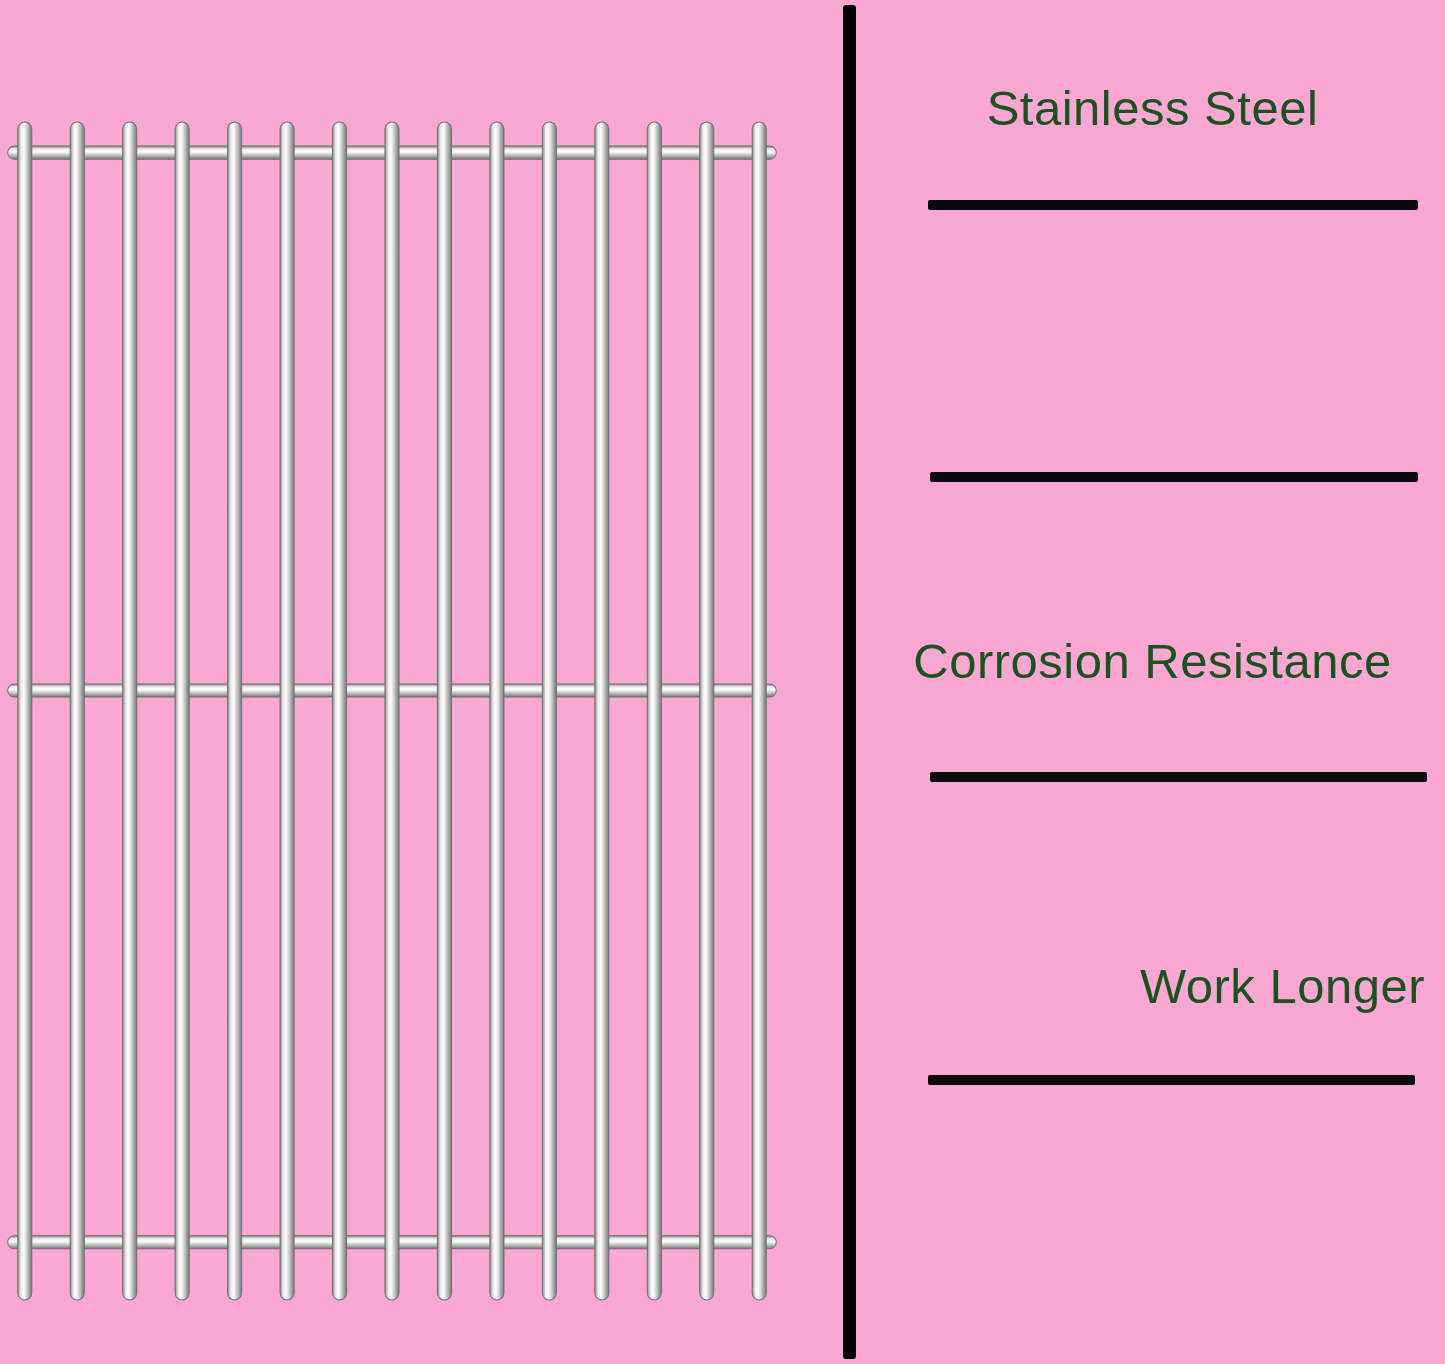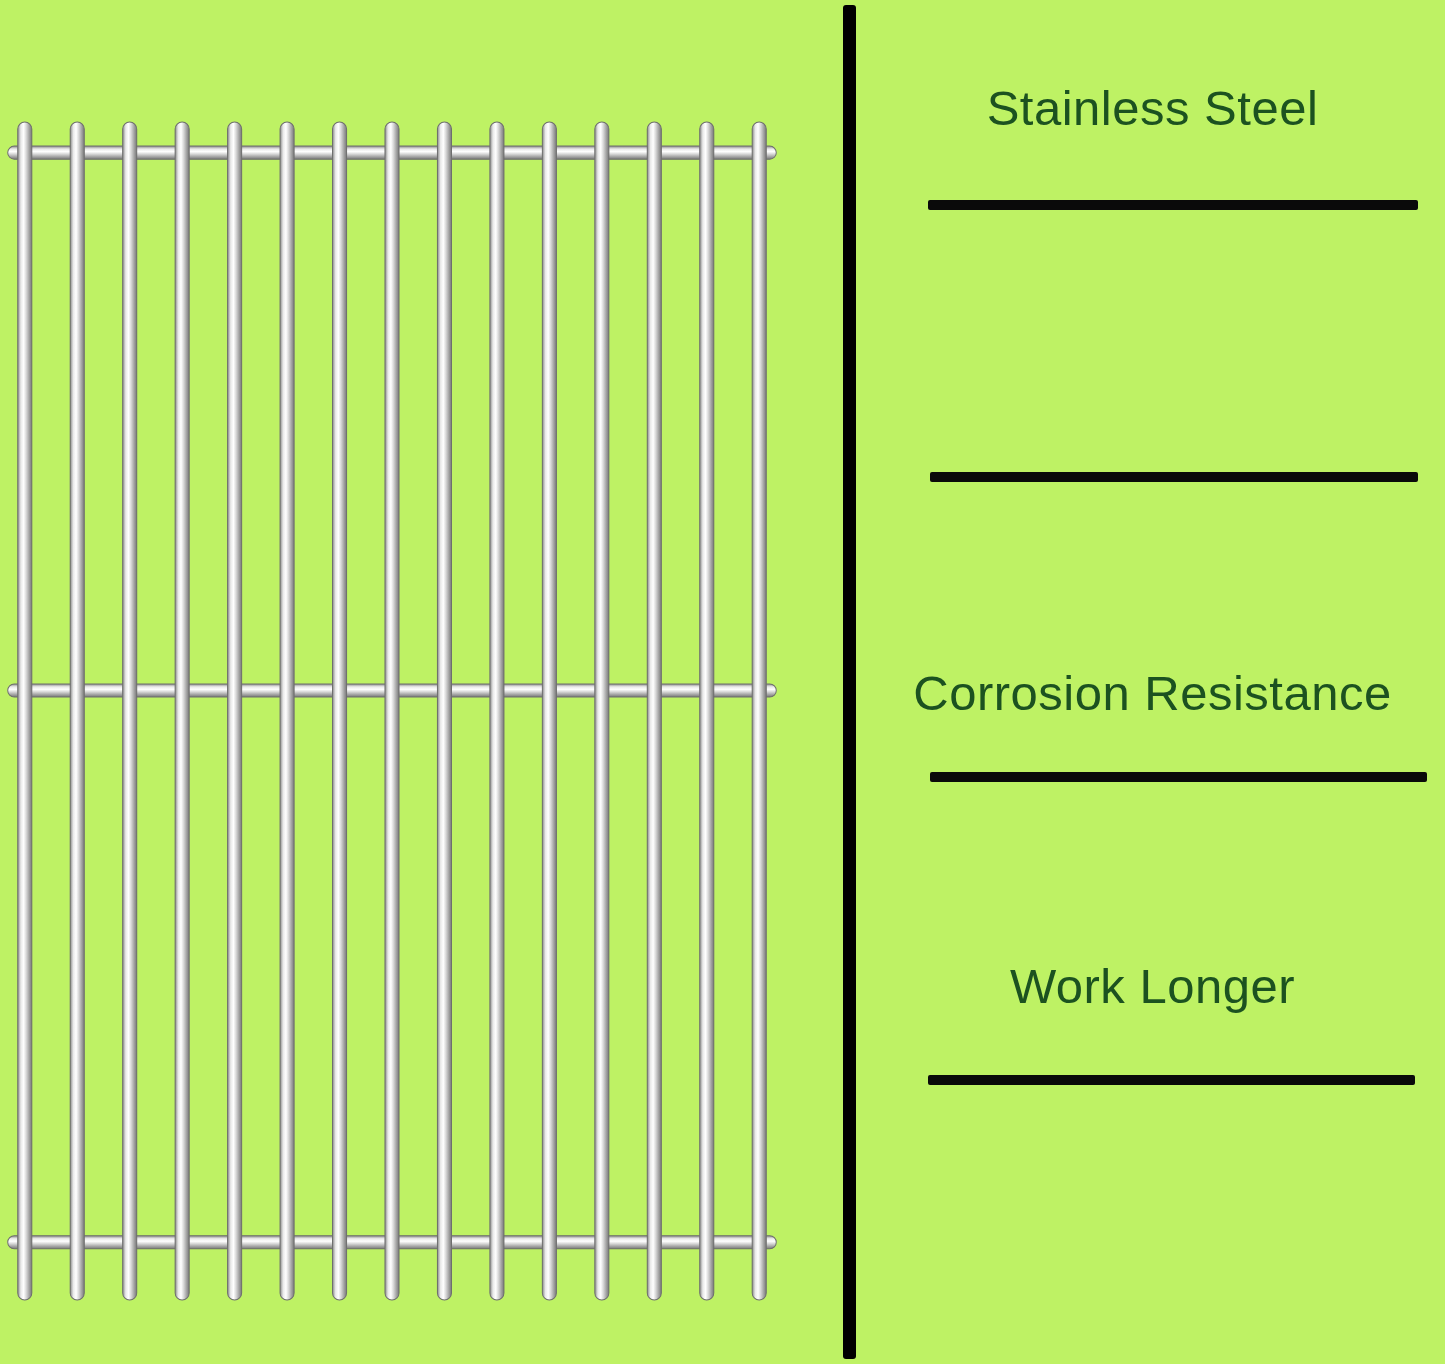--- a/index.html
+++ b/index.html
@@ -5,21 +5,21 @@
   html, body {
     margin: 0;
     padding: 0;
     background: #ffffff;
     font-family: "Liberation Sans", sans-serif;
   }
   #page {
     position: relative;
     width: 1445px;
     height: 1364px;
-    background: #bef264;
+    background: #f9a8d4;
     overflow: hidden;
   }
   
   #grate-wrap {
     position: absolute;
     left: 6px;
     top: 110px;
     width: 772px;
     height: 1200px;
   }
@@ -111,19 +111,19 @@
     </svg>
   </div>
 
   <div id="divider" style="background: rgb(0, 0, 0);"></div>
 
   <div class="feature-label" id="feature-label-0" style="color: rgb(28, 82, 32);">Stainless Steel</div>
   <div class="feature-line" id="feature-line-0" style="background: rgb(10, 10, 10);"></div>
 
   <div class="feature-line" id="feature-line-1" style="background: rgb(10, 10, 10);"></div>
 
-  <div class="feature-label" id="feature-label-2" style="color: rgb(28, 82, 32); margin-top: 32px;">Corrosion Resistance</div>
+  <div class="feature-label" id="feature-label-2" style="color: rgb(28, 82, 32);">Corrosion Resistance</div>
   <div class="feature-line" id="feature-line-2" style="background: rgb(10, 10, 10);"></div>
 
-  <div class="feature-label" id="feature-label-3" style="color: rgb(28, 82, 32);">Work Longer</div>
+  <div class="feature-label" id="feature-label-3" style="color: rgb(28, 82, 32); text-align: right;">Work Longer</div>
   <div class="feature-line" id="feature-line-3" style="background: rgb(10, 10, 10);"></div>
 
 </div>
 
 </body></html>

